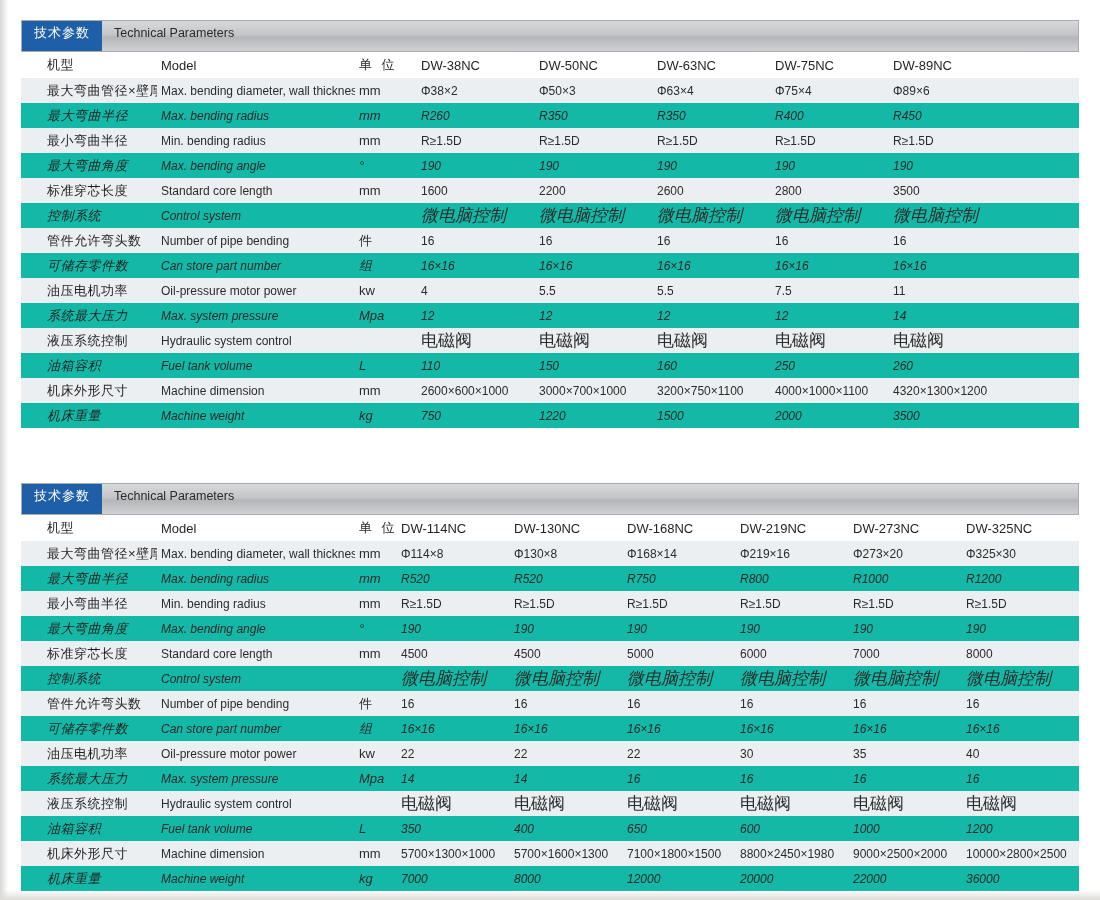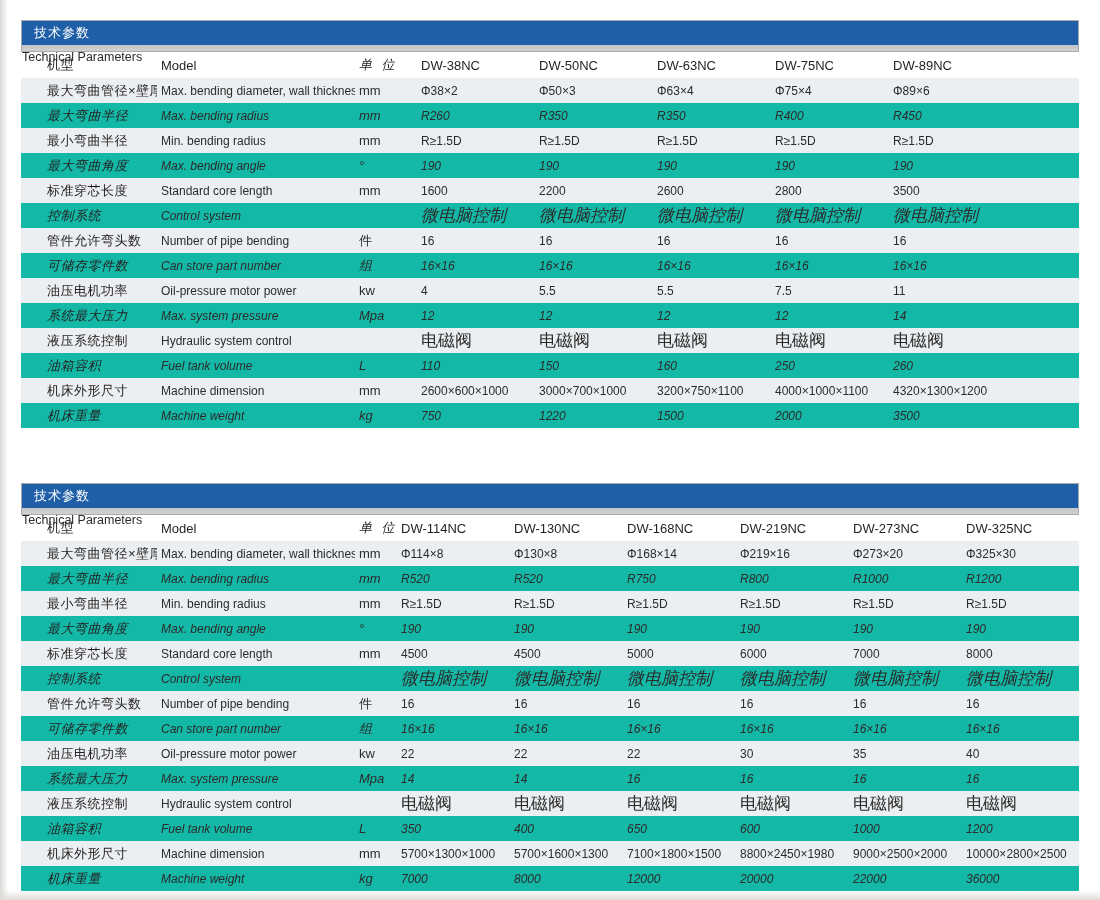--- a/index.html
+++ b/index.html
@@ -30,35 +30,35 @@
   }
 
   
   .tbl-header {
     display: flex;
     align-items: stretch;
     height: 32px;
     background: linear-gradient(to bottom, #d8d9db 0%, #c3c5c8 45%, #b4b6b9 55%, #cfd1d3 100%);
     border: 1px solid #a9abae;
     box-sizing: border-box;
-    flex-direction: column;
   }
   .tbl-header .cn {
     background: #1f5fa8;
     color: #ffffff;
     font-size: 13px;
     line-height: 24px;
     padding: 0 12px;
     letter-spacing: 1px;
     white-space: nowrap;
   }
   .tbl-header .en {
     color: #2b2b2b;
     font-size: 12.5px;
     line-height: 24px;
+    padding-left: 12px;
     white-space: nowrap;
   }
 
   
   .row {
     display: flex;
     align-items: center;
     height: 25px;
     font-size: 12.5px;
     box-sizing: border-box;
@@ -110,21 +110,20 @@
 
   .row.head-row .c-cn,
   .row.head-row .c-en,
   .row.head-row .c-unit,
   .row.head-row .c-val {
     font-size: 13px;
     color: #231f20;
   }
   .row.head-row .c-unit {
     letter-spacing: 3px;
-    font-style: italic;
   }
   .cn-val {
     font-size: 17px;
   }
 
   
   .edge-left {
     position: absolute;
     left: 0; top: 0;
     width: 8px; height: 900px;

